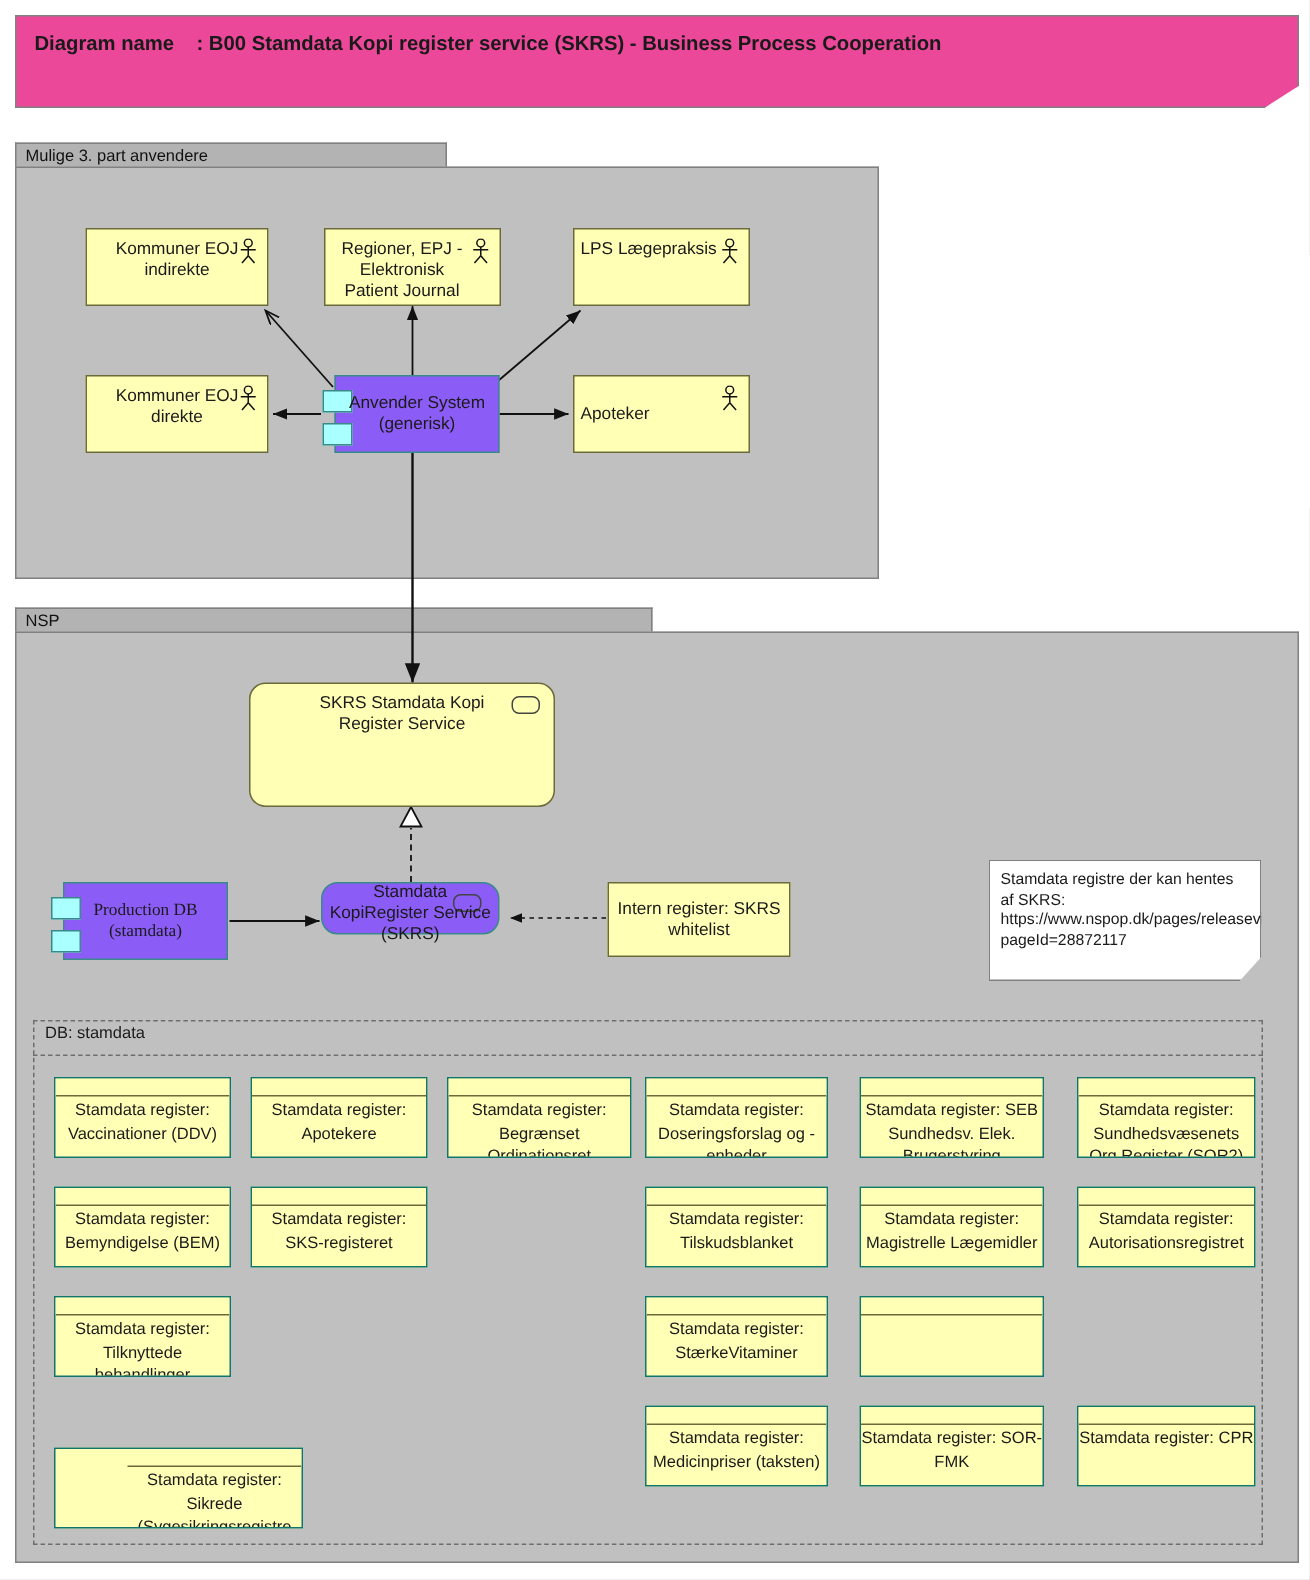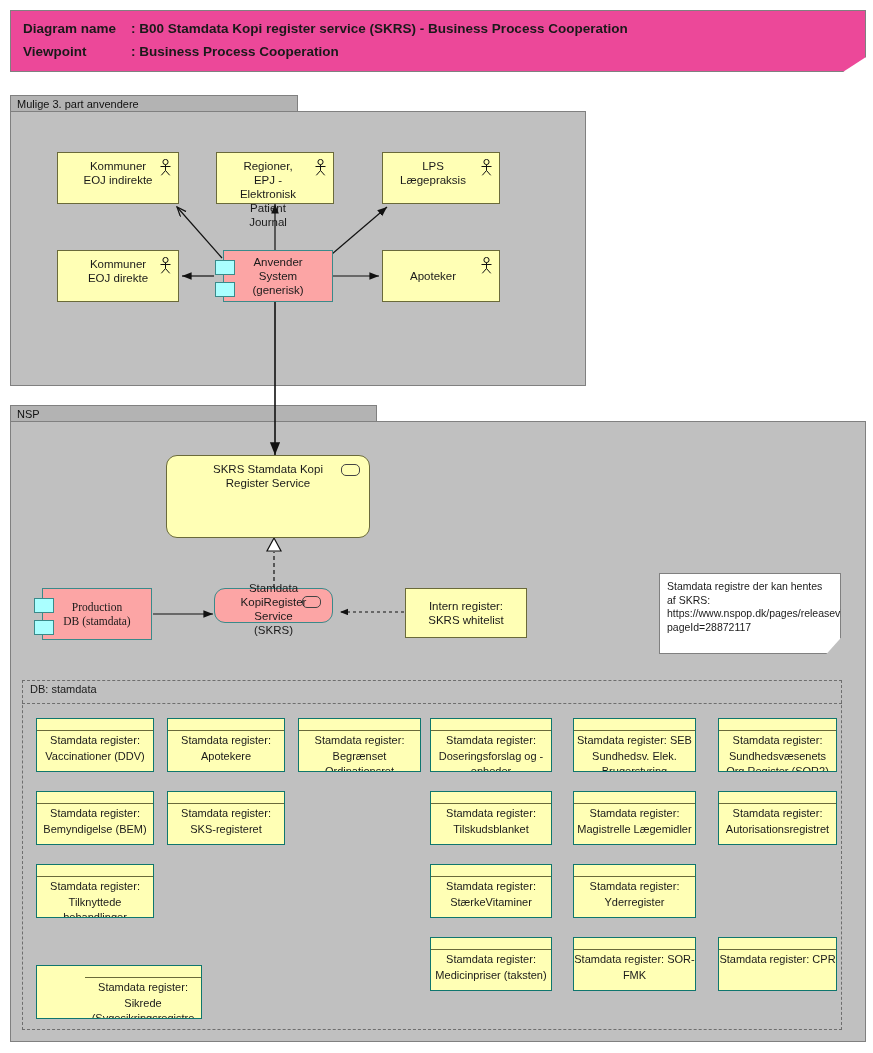--- a/index.html
+++ b/index.html
@@ -18,33 +18,33 @@
   #title-banner .trow.r2{top:33px;}
   .tkey{display:inline-block;width:108px;}
 
   
   .group-body{background:#c0c0c0;border:1px solid #808080;}
   .group-tab{background:#b3b3b3;border:1px solid #808080;border-bottom:none;
     font-size:11px;padding:2px 0 0 6px;color:#111;}
 
   #group-third-party-tab{left:10px;top:95px;width:288px;height:17px;}
   #group-third-party-body{left:10px;top:111px;width:576px;height:275px;}
-  #group-nsp-tab{left:10px;top:405px;width:367px;height:17px;}
+  #group-nsp-tab{left:10px;top:405px;width:425px;height:17px;}
   #group-nsp-body{left:10px;top:421px;width:856px;height:621px;}
 
   #db-group{left:22px;top:680px;width:820px;height:350px;
     border:1px dashed #6e6e6e;}
   #db-group-label{left:30px;top:683px;font-size:11px;}
   #db-group-hline{left:22px;top:703px;width:820px;height:0;border-top:1px dashed #6e6e6e;}
 
   
   .yellow{background:#ffffb5;border:1px solid #6a6a3a;}
-  .cyan{background:#fca5a5;border:1px solid #3a8a8a;}
-  .node{display:flex;align-items:center;justify-content:center;text-align:center;
-        font-size:11.5px;line-height:14px;padding:0 20px;}
+  .cyan{background:#8b5cf6;border:1px solid #3a8a8a;}
+  .node{display:flex;align-items:center;justify-content:flex-start;text-align:center;
+        font-size:11.5px;line-height:14px;padding:0 4px;}
   .node .lbl{position:relative;z-index:2;}
   .node.topalign{align-items:flex-start;padding-top:6px;}
 
   
   .actor-icon{position:absolute;right:6px;top:6px;width:13px;height:17px;}
   
   .comp-tab{position:absolute;width:18px;height:13px;background:#aaffff;
             border:1px solid #3a8a8a;left:-9px;}
   .comp-tab.t1{top:9px;}
   .comp-tab.t2{top:31px;}
@@ -65,21 +65,20 @@
     padding:6px 7px;clip-path:polygon(0 0,100% 0,100% 80%,92% 100%,0 100%);}
 
   svg.conn{position:absolute;left:0;top:0;width:873px;height:1053px;overflow:visible;
            pointer-events:none;}
 </style>
 </head>
 <body>
 
 <div class="abs" id="title-banner">
   <div class="trow r1"><span class="tkey">Diagram name</span><span>: B00 Stamdata Kopi register service (SKRS) - Business Process Cooperation</span></div>
-  <div class="trow r2"><span class="tkey">Viewpoint</span><span>: Business Process Cooperation</span></div>
 </div>
 
 <div class="abs group-tab" id="group-third-party-tab">Mulige 3. part anvendere</div>
 <div class="abs group-body" id="group-third-party-body"></div>
 
 <div class="abs group-tab" id="group-nsp-tab">NSP</div>
 <div class="abs group-body" id="group-nsp-body"></div>
 
 <div class="abs" id="db-group"></div>
 <div class="abs" id="db-group-label">DB: stamdata</div>
@@ -246,21 +245,20 @@
     <div class="reg" style="left: 36px; top: 864px; width: 116px; height: 52px;">
       <div class="strip"></div>
       <div class="rtext">Stamdata register: Tilknyttede behandlinger</div>
     </div>
     <div class="reg" style="left: 430px; top: 864px; width: 120px; height: 52px;">
       <div class="strip"></div>
       <div class="rtext">Stamdata register: StærkeVitaminer</div>
     </div>
     <div class="reg" style="left: 573px; top: 864px; width: 121px; height: 52px;">
       <div class="strip"></div>
-      <div class="rtext">Stamdata register: Yderregister</div>
     </div>
     <div class="reg" style="left: 36px; top: 965px; width: 116px; height: 52px; padding-left: 48px;">
       <div class="strip"></div>
       <div class="rtext">Stamdata register: Sikrede (Sygesikringsregistre</div>
     </div>
     <div class="reg" style="left: 430px; top: 937px; width: 120px; height: 52px;">
       <div class="strip"></div>
       <div class="rtext">Stamdata register: Medicinpriser (taksten)</div>
     </div>
     <div class="reg" style="left: 573px; top: 937px; width: 121px; height: 52px;">

